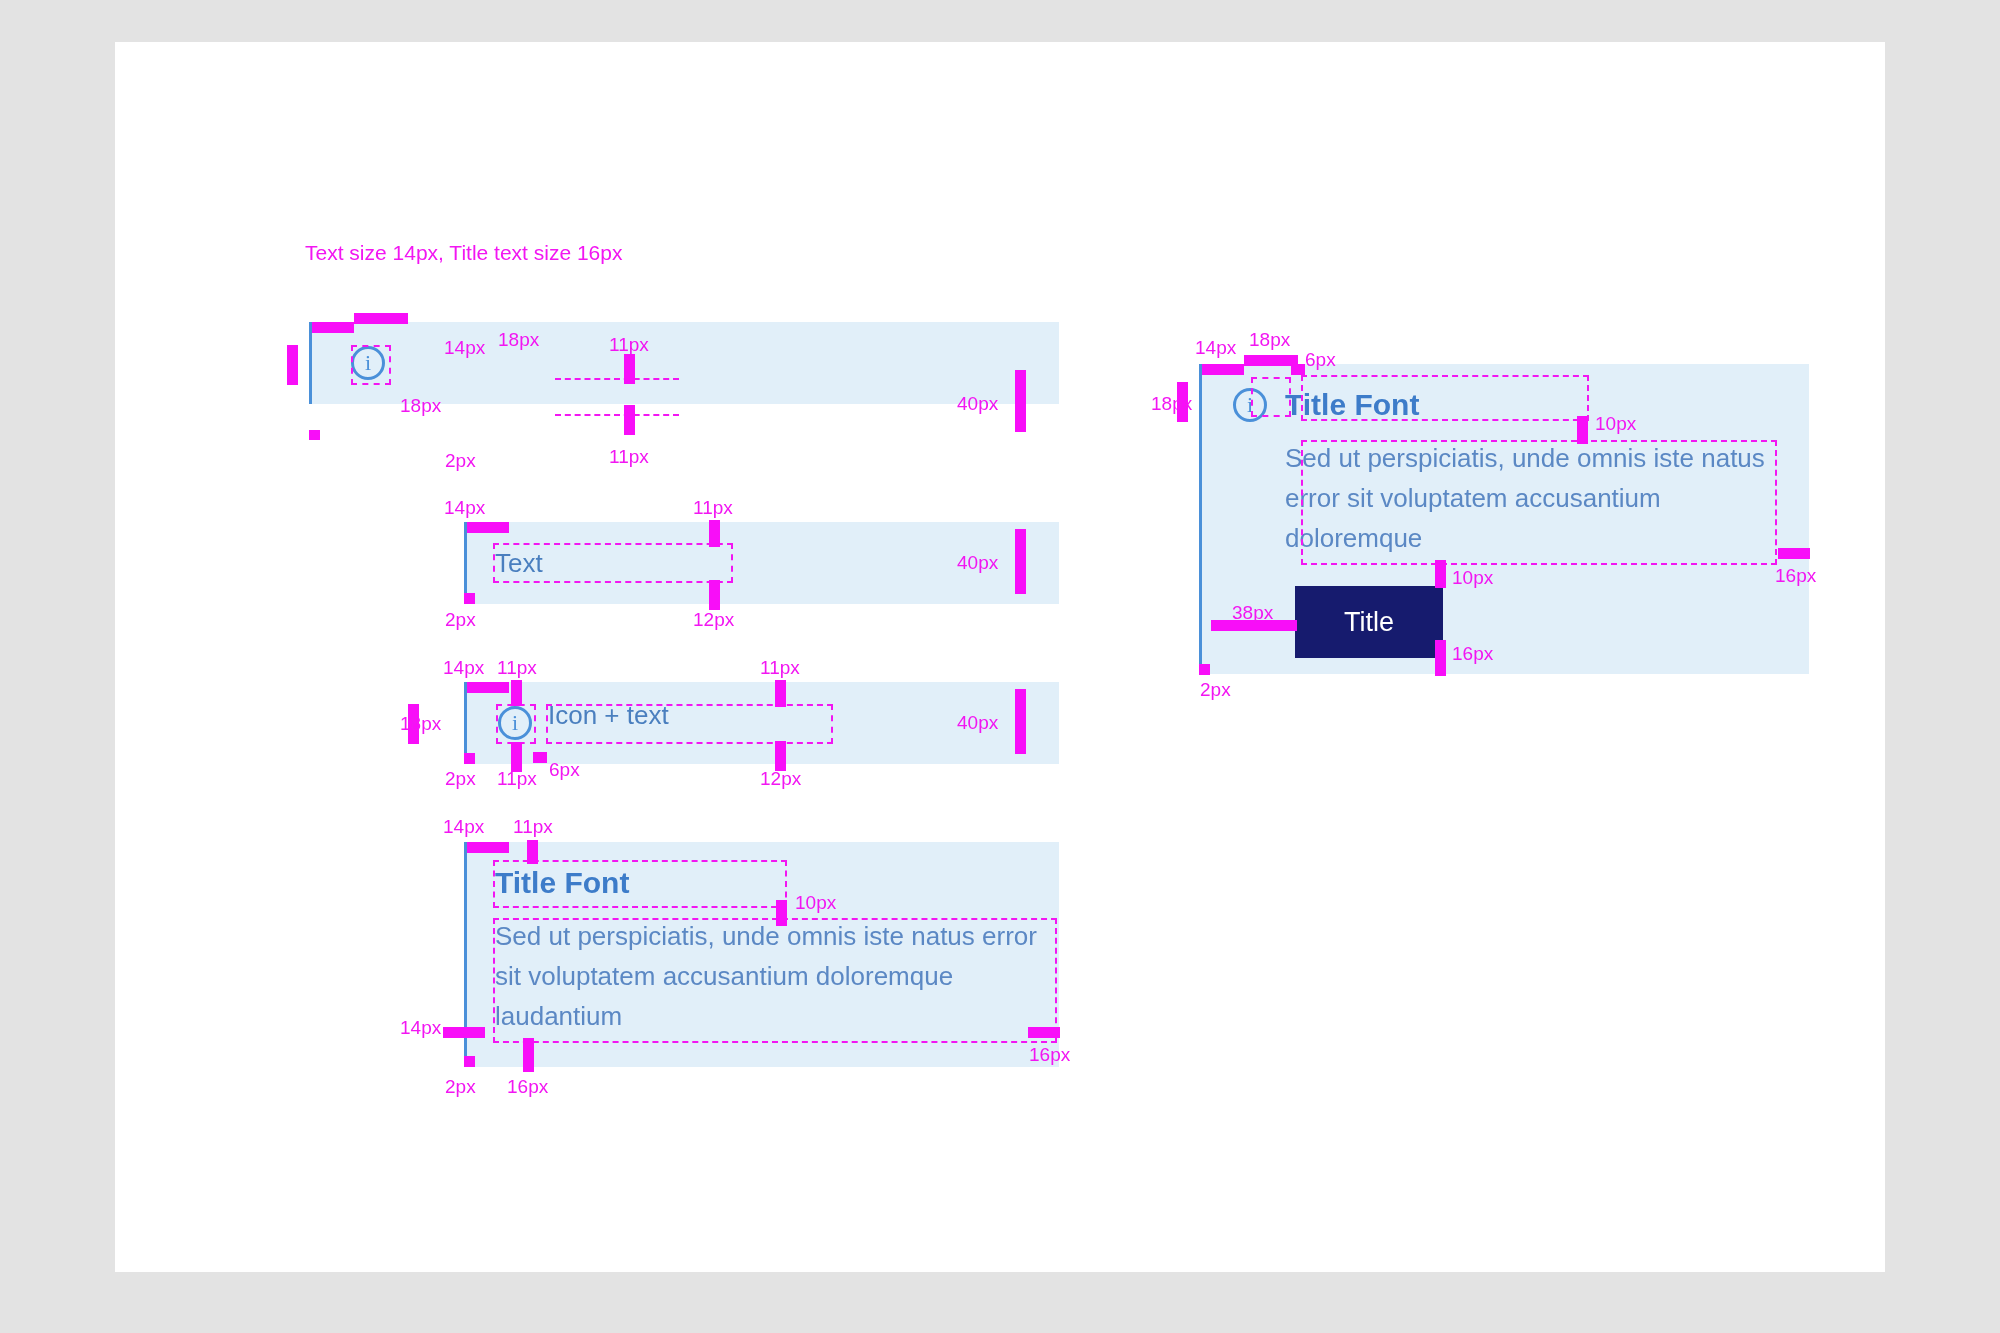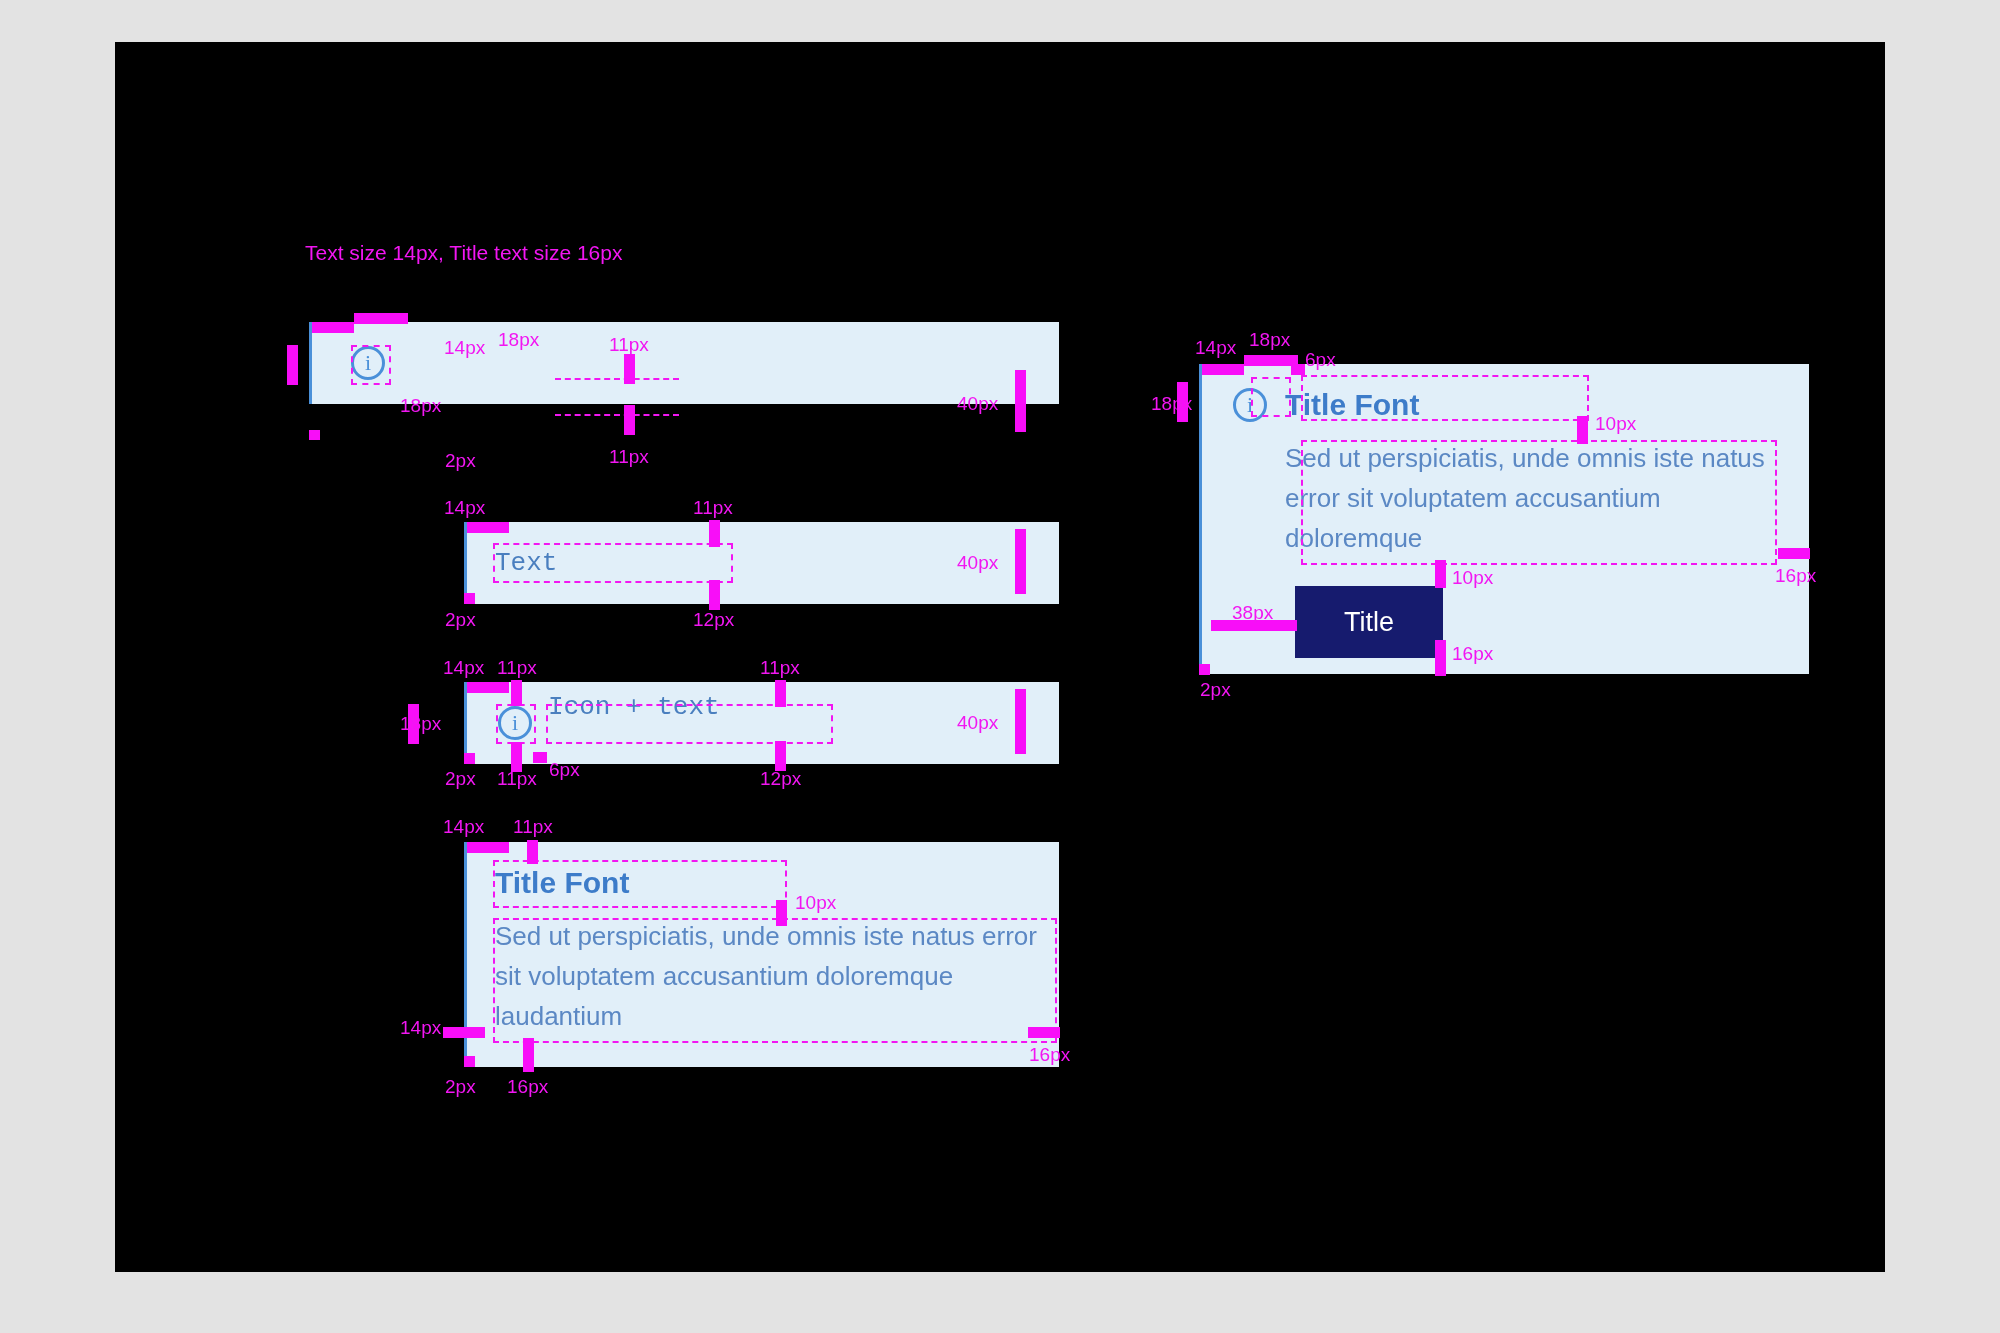--- a/index.html
+++ b/index.html
@@ -6,30 +6,30 @@
   body{
     width:2000px;height:1333px;
     background:#e3e3e3;
     font-family:"Liberation Sans",sans-serif;
     overflow:hidden;
   }
   .canvas{
     position:absolute;
     left:115px;top:42px;
     width:1770px;height:1230px;
-    background:#000000;
+    background:#ffffff;
   }
   
   .spec{position:absolute;color:#f216f2;font-size:19px;line-height:1;white-space:nowrap;}
   .bar{position:absolute;background:#f80ef8;}
   .dash{position:absolute;border:2px dashed #f216f2;box-sizing:border-box;}
   
   .alert{position:absolute;background:#e1eff9;box-sizing:border-box;}
   .alert .accent{position:absolute;left:0;top:0;bottom:0;width:3px;background:#4a90d9;}
-  .alert-text{color:#4a7fbf;font-size:26px;line-height:1;white-space:nowrap;font-family:Liberation Mono, monospace;}
+  .alert-text{color:#4a7fbf;font-size:26px;line-height:1;white-space:nowrap;}
   .alert-title{color:#3d7cc9;font-size:30px;font-weight:bold;line-height:1;white-space:nowrap;}
   .alert-body{color:#5b88c4;font-size:26px;line-height:40px;}
   .icon-i{
     width:34px;height:34px;border:3px solid #4a90d9;border-radius:50%;
     box-sizing:border-box;color:#4a90d9;font-size:22px;
     display:flex;align-items:center;justify-content:center;
     font-family:"Liberation Serif",serif;
   }
   .action-btn{
     position:absolute;background:#161b6e;color:#ffffff;
@@ -91,21 +91,21 @@
     <div class="spec" style="left:578px;top:568px;">12px</div>
     <div class="spec" style="left:842px;top:511px;">40px</div>
   </div>
 
   <div>
     <div class="alert" style="left:349px;top:640px;width:595px;height:82px;">
       <div class="accent"></div>
       <div style="position:absolute;left:34px;top:24px;">
         <div class="icon-i">i</div>
       </div>
-      <div class="alert-text" style="position:absolute;left:84px;top:12px;">Icon + text</div>
+      <div class="alert-text" style="position:absolute;left:84px;top:20px;">Icon + text</div>
     </div>
     <div class="dash" style="left:381px;top:662px;width:40px;height:40px;"></div>
     <div class="dash" style="left:431px;top:662px;width:287px;height:40px;"></div>
     <div class="bar" style="left:352px;top:640px;width:42px;height:11px;"></div>
     <div class="bar" style="left:396px;top:638px;width:11px;height:26px;"></div>
     <div class="bar" style="left:396px;top:700px;width:11px;height:30px;"></div>
     <div class="bar" style="left:293px;top:662px;width:11px;height:40px;"></div>
     <div class="bar" style="left:349px;top:711px;width:11px;height:11px;"></div>
     <div class="bar" style="left:418px;top:710px;width:14px;height:11px;"></div>
     <div class="bar" style="left:660px;top:638px;width:11px;height:27px;"></div>

